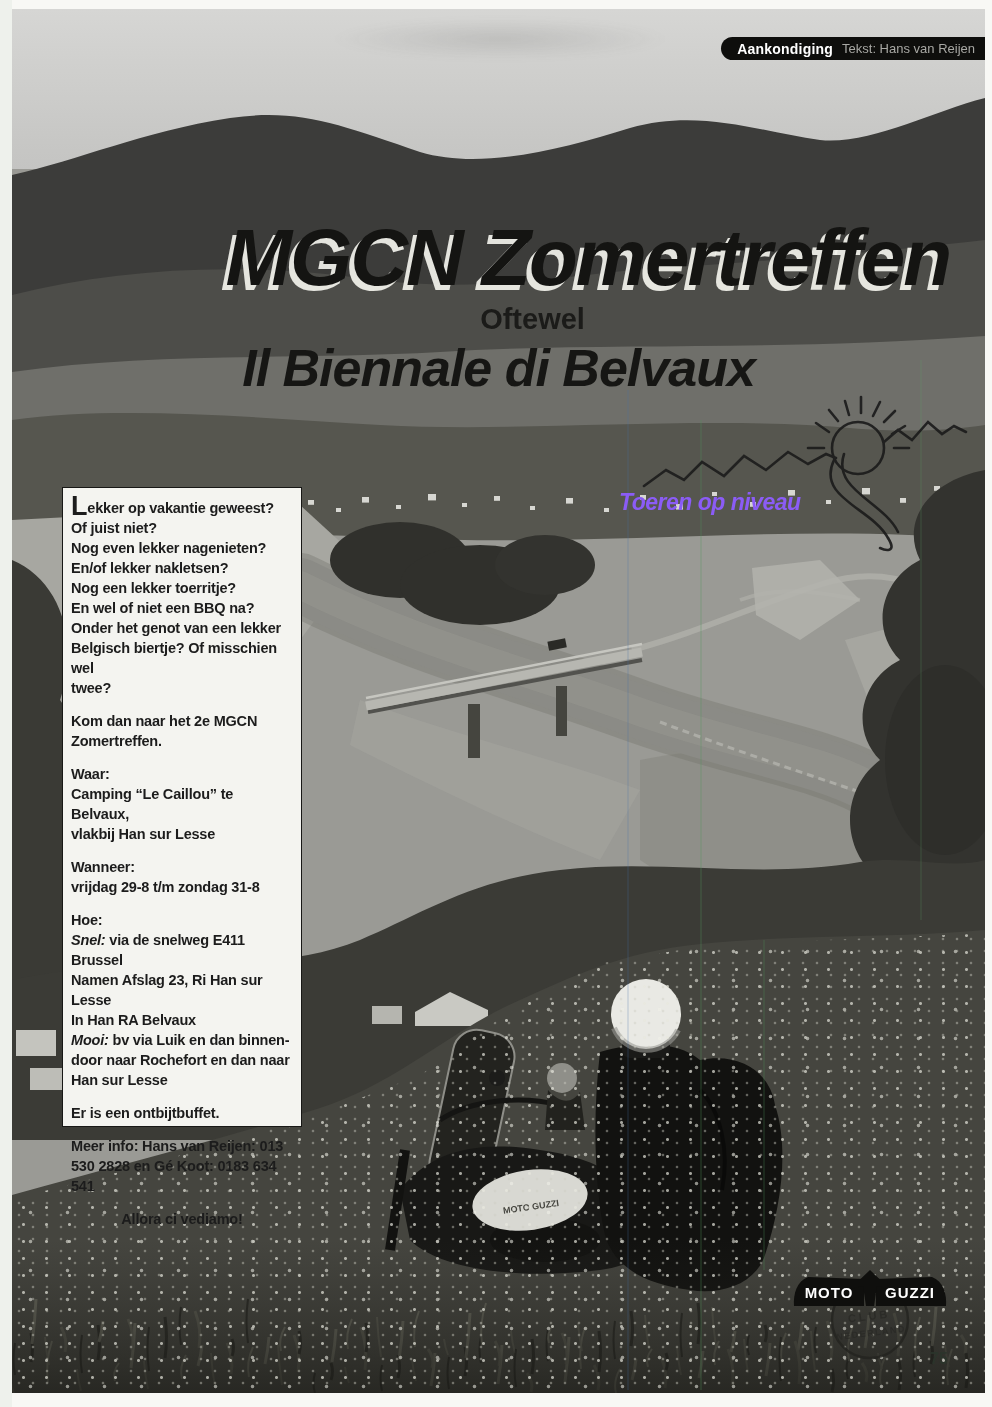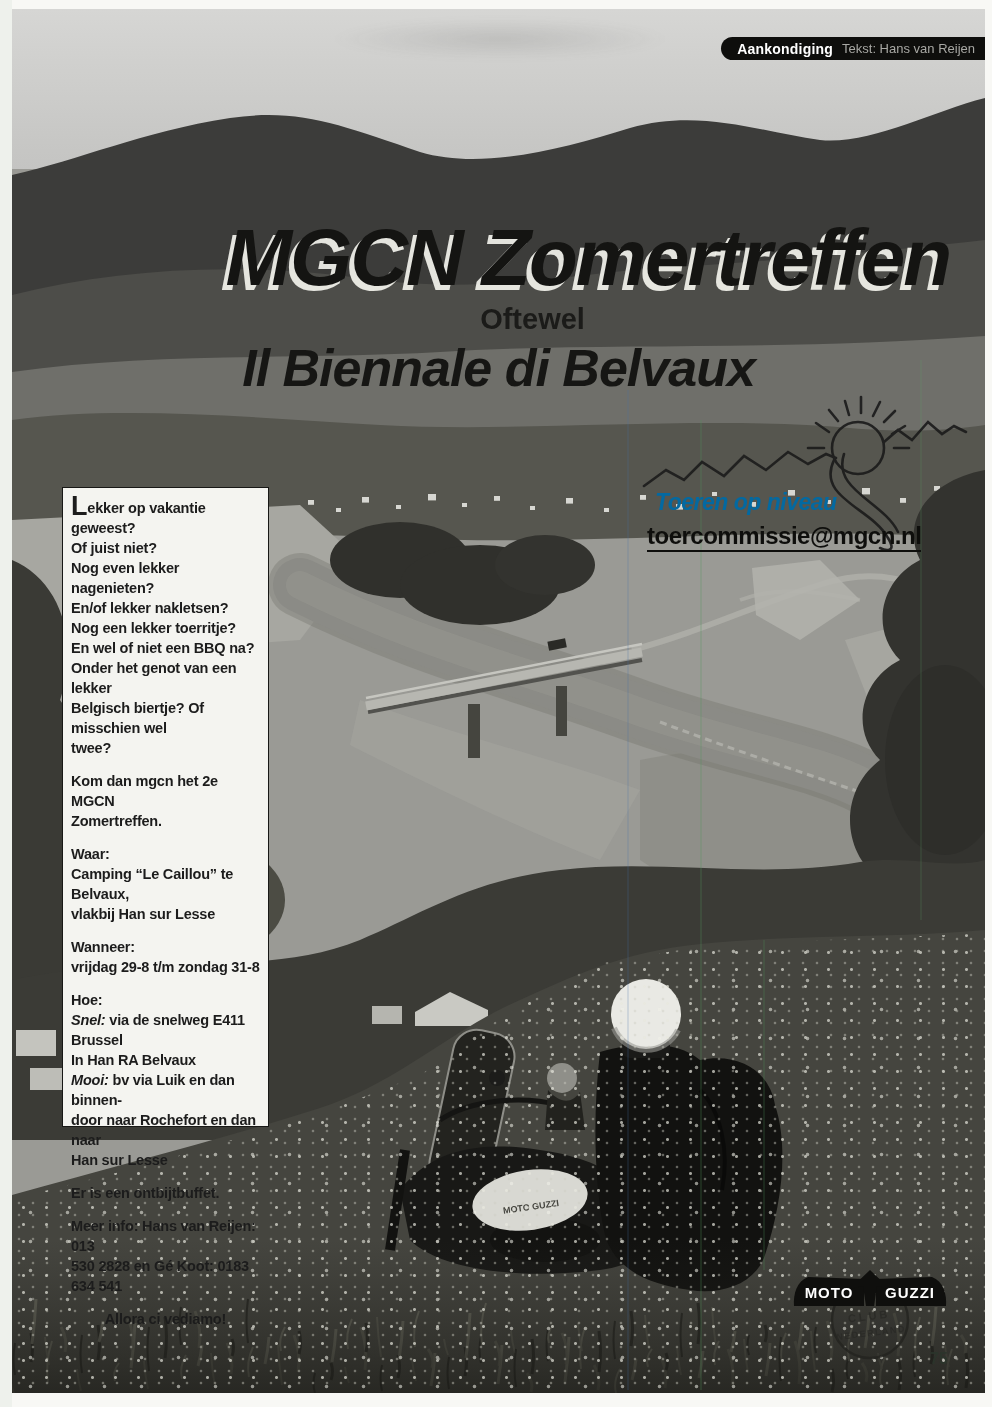--- a/index.html
+++ b/index.html
@@ -29,26 +29,26 @@
   .t-shadowed{color:#141412;font-weight:bold;font-style:italic;letter-spacing:-2px;
               text-shadow:-5px 5px 0 rgba(243,243,237,.92);white-space:nowrap;z-index:5;}
   .title1{position:absolute;left:82px;top:134px;font-size:80px;}
   .title2{position:absolute;right:42px;top:212px;font-size:80px;}
   .subtitle{position:absolute;left:12px;top:303px;width:973px;text-align:center;
             font-size:29px;font-weight:bold;color:#1b1b19;z-index:5;padding-left:34px;}
   .title3{position:absolute;left:12px;top:338px;width:973px;text-align:center;
           font-size:52px;font-weight:bold;font-style:italic;letter-spacing:-1px;color:#161614;z-index:5;}
   
   .tour-logo{position:absolute;left:636px;top:390px;z-index:5;}
-  .tagline{position:absolute;left:655px;top:489px;font-size:23px;font-weight:bold;font-style:italic;
-           color:#0369a1;z-index:5;letter-spacing:-.5px;}
+  .tagline{position:absolute;left:619px;top:489px;font-size:23px;font-weight:bold;font-style:italic;
+           color:#8b5cf6;z-index:5;letter-spacing:-.5px;}
   .email{position:absolute;left:647px;top:522px;font-size:24px;font-weight:bold;color:#0e0e0c;
          border-bottom:2.5px solid #0e0e0c;z-index:5;letter-spacing:-.5px;cursor:pointer;}
   
-  .info-box{position:absolute;left:62px;top:487px;width:207px;height:640px;background:#f4f4f0;
+  .info-box{position:absolute;left:62px;top:487px;width:240px;height:640px;background:#f4f4f0;
             border:1.6px solid #181816;box-sizing:border-box;padding:9px 8px 6px 8px;z-index:5;
             color:#1c1c1c;font-weight:bold;font-size:14.5px;line-height:20px;letter-spacing:-.2px;}
   .info-box .para{margin-bottom:13px;}
   .info-box .para:last-child{margin-bottom:0;text-align:center;}
   .info-box .dropcap{font-size:27px;line-height:18px;vertical-align:-2px;}
   .info-box .em-lead{font-style:italic;}
   
   .club-logo{position:absolute;left:788px;top:1268px;z-index:5;}
   .pagenum{position:absolute;left:930px;top:1350px;font-size:16px;font-weight:bold;
            color:#2b352b;opacity:.85;z-index:5;}
@@ -321,50 +321,50 @@
           <line x1="256" y1="44" x2="269" y2="36"></line>
         <line x1="258" y1="58" x2="273" y2="58"></line>
         <polyline points="248,52 262,40 276,50 292,32 306,44 318,36 330,42"></polyline>
         <path d="M198,70 C180,108 236,118 252,148"></path>
         <path d="M208,64 C196,100 248,112 262,142"></path>
         <path d="M252,148 C262,164 248,160 244,158"></path>
       </g>
     </svg>
   </div>
   <div class="tagline">Toeren op niveau</div>
-  <div class="email">toercommissie@mgcn.nl</div>
 
   <div class="info-box" id="info-box">
       <div class="para">
         <div class="line"><span class="dropcap">L</span>ekker op vakantie geweest?</div>
         <div class="line">Of juist niet?</div>
         <div class="line">Nog even lekker nagenieten?</div>
         <div class="line">En/of lekker nakletsen?</div>
         <div class="line">Nog een lekker toerritje?</div>
         <div class="line">En wel of niet een BBQ na?</div>
         <div class="line">Onder het genot van een lekker</div>
         <div class="line">Belgisch biertje? Of  misschien wel</div>
         <div class="line">twee?</div>
       </div>
       <div class="para">
-        <div class="line">Kom dan mgcn het 2e MGCN</div>
+        <div class="line">Kom dan naar het 2e MGCN</div>
         <div class="line">Zomertreffen.</div>
       </div>
       <div class="para">
         <div class="line">Waar:</div>
         <div class="line">Camping “Le Caillou” te Belvaux,</div>
         <div class="line">vlakbij Han sur Lesse</div>
       </div>
       <div class="para">
         <div class="line">Wanneer:</div>
         <div class="line">vrijdag 29-8 t/m zondag 31-8</div>
       </div>
       <div class="para">
         <div class="line">Hoe:</div>
         <div class="line"><span class="em-lead">Snel:</span> via de snelweg E411 Brussel</div>
+        <div class="line">Namen Afslag 23, Ri Han sur Lesse</div>
         <div class="line">In Han RA Belvaux</div>
         <div class="line"><span class="em-lead">Mooi:</span> bv via Luik en dan binnen-</div>
         <div class="line">door naar Rochefort en dan naar</div>
         <div class="line">Han sur Lesse</div>
       </div>
       <div class="para">
         <div class="line">Er is een ontbijtbuffet.</div>
       </div>
       <div class="para">
         <div class="line">Meer info: Hans van Reijen: 013</div>

